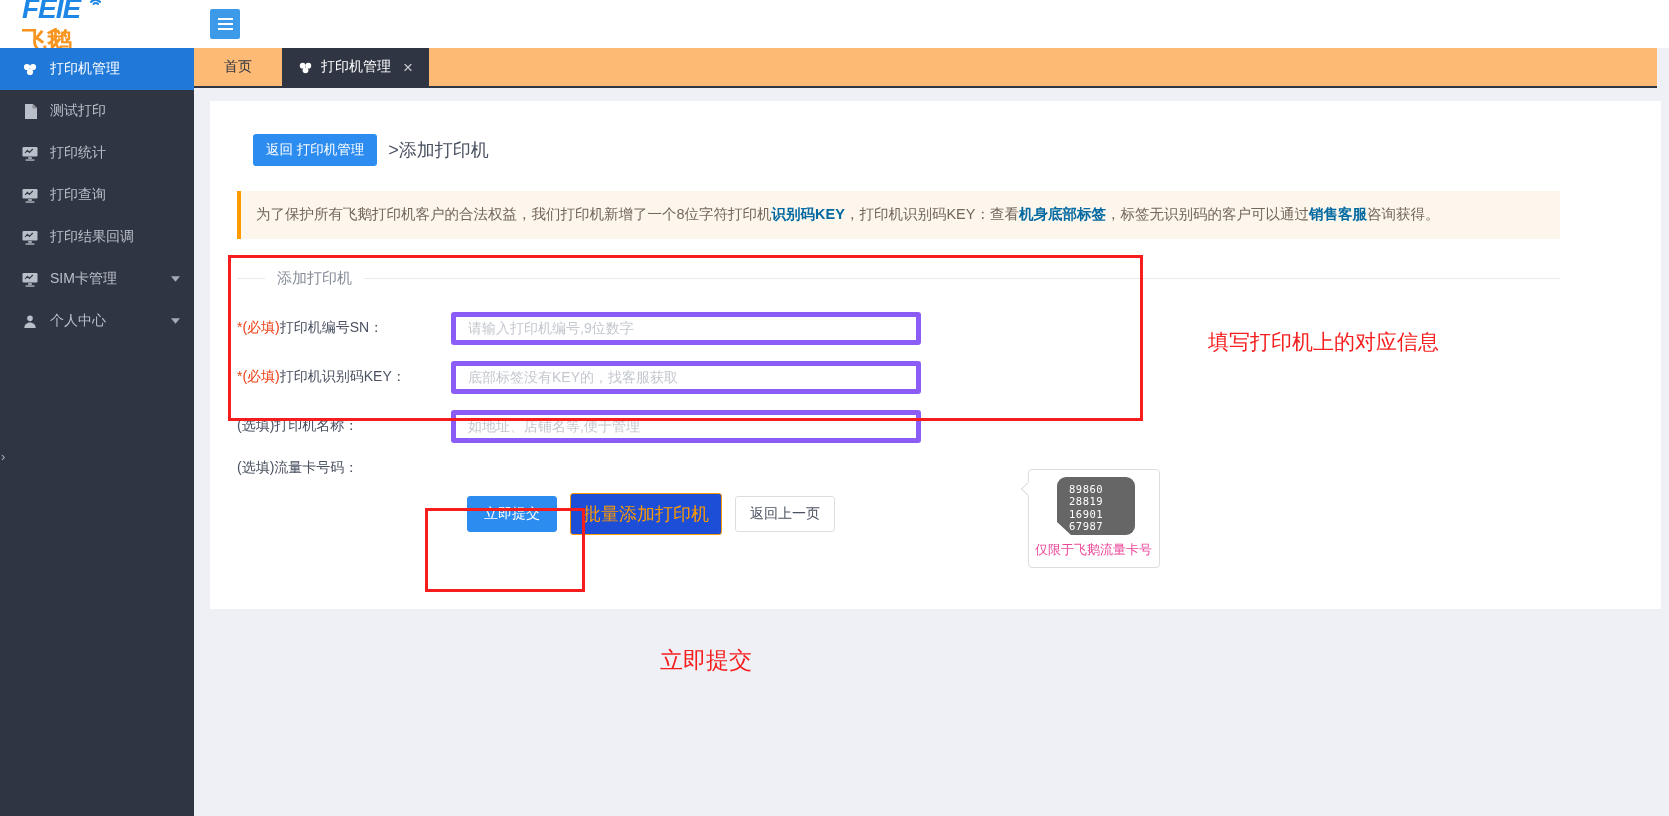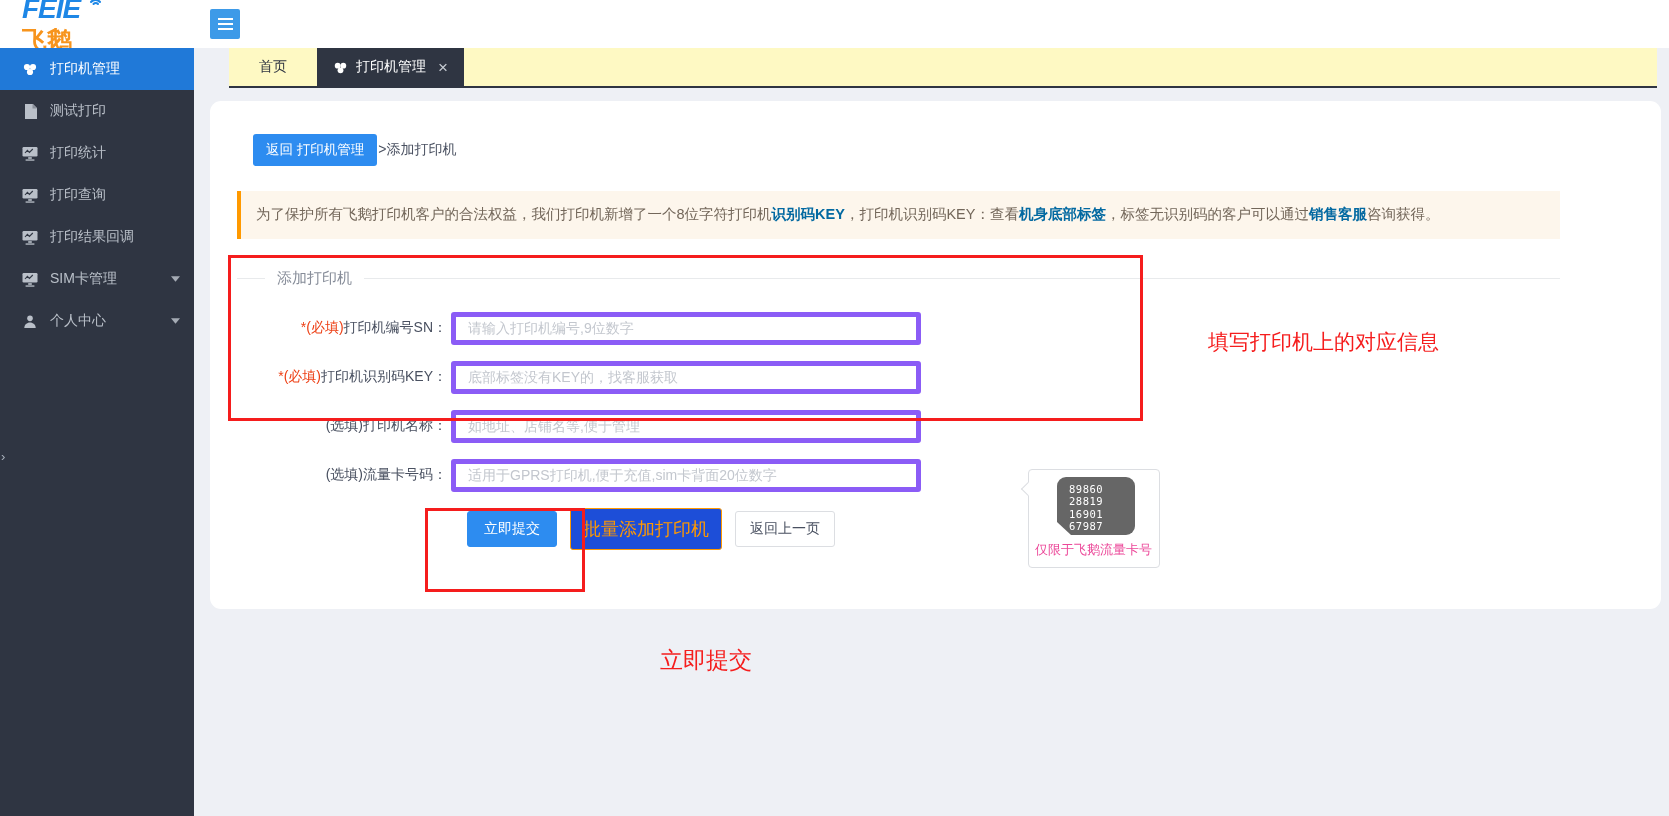--- a/index.html
+++ b/index.html
@@ -17,42 +17,42 @@
 
   
   .sidebar { position:absolute; top:48px; left:0; bottom:0; width:194px; background:#2f3542; z-index:3; }
   .side-item { height:42px; display:flex; align-items:center; padding:0 14px 0 22px; color:#bac0c9; font-size:14px; cursor:pointer; }
   .side-item .ico { width:16px; display:inline-flex; justify-content:center; margin-right:12px; flex:none; }
   .side-item.active { background:#2079d8; color:#fff; }
   .side-caret { margin-left:auto; opacity:.85; }
   .collapse-handle { position:absolute; left:0; top:400px; color:#aab2bd; font-size:13px; cursor:pointer; line-height:1; padding:2px 1px; }
 
   
-  .tabbar { position:absolute; top:48px; left:194px; right:12px; height:40px; background:#fef9c3; border-bottom:2px solid #2f3542; display:flex; z-index:2;margin-left:35px; }
+  .tabbar { position:absolute; top:48px; left:194px; right:12px; height:40px; background:#fdba74; border-bottom:2px solid #2f3542; display:flex; z-index:2; }
   .tab { display:flex; align-items:center; padding:0 30px; font-size:14px; color:#2f3542; cursor:pointer; height:38px; }
   .tab.active { background:#2f3542; color:#fff; padding:0 16px; gap:8px; }
   .tab-close { color:#c6cbd2; font-size:17px; margin-left:4px; cursor:pointer; line-height:1; }
 
   
   .content { position:absolute; top:88px; left:194px; right:0; bottom:0; padding:13px 8px 0 16px; }
-  .panel { background:#fff; min-height:508px; padding:33px 0 40px 27px; position:relative;border-radius:11px; }
+  .panel { background:#fff; min-height:508px; padding:33px 0 40px 27px; position:relative; }
 
   .back-row { display:flex; align-items:center; margin-left:16px; }
   .back-btn { background:#2d8cf0; color:#fff; border:none; border-radius:3px; font-size:13.5px; padding:7px 13px; cursor:pointer; }
-  .crumb { font-size:14px; color:#495060; margin-left:1px; }
+  .crumb { font-size:18px; color:#495060; margin-left:11px; }
 
   .inner { width:1323px; margin-top:25px; }
   .notice { background:#fdf6ec; border-left:4px solid #ff9900; padding:13px 15px; font-size:14.5px; color:#73675a; line-height:1.5; }
   .notice .hl { color:#0369a1; font-weight:bold; }
 
   fieldset.add-form { margin-top:30px; padding-top:24px; border:none; border-top:1px solid #e8eaec; position:relative; }
   fieldset.add-form legend { margin-left:28px; padding:0 12px; font-size:15px; color:#878d99; }
 
   .form-row { display:flex; align-items:center; margin-bottom:16px; }
-  .form-label { width:214px; text-align:right; font-size:14px; color:#495060; padding-right:4px; flex:none; }
+  .form-label { width:214px; font-size:14px; color:#495060; padding-right:4px; flex:none; }
   .req { color:#ed3f14; }
   .form-input { width:470px; height:33px; border:5px solid #8b5cf6; border-radius:3px; padding:0 12px; font-size:14px; color:#000000; outline:none; }
   .form-input::placeholder { color:#c3c7ce; }
 
   .btn-row { margin:14px 0 0 230px; display:flex; align-items:center; gap:13px; }
   .btn-submit { background:#2d8cf0; color:#fff; border:1px solid #2d8cf0; border-radius:3px; font-size:14px; padding:8px 16px; cursor:pointer; }
   .btn-batch { background:#1d4ed8; color:#ff9900; border:1px solid #ff9900; border-radius:3px; font-size:18px; padding:8px 12px; cursor:pointer; }
   .btn-back { background:#fff; color:#495060; border:1px solid #dcdee2; border-radius:3px; font-size:14px; padding:8px 14px; cursor:pointer; }
 
   
@@ -223,21 +223,20 @@
             <input class="form-input" type="text" placeholder="底部标签没有KEY的，找客服获取" style="">
           </div>
 
           <div class="form-row">
             <label class="form-label"><span>(选填)打印机名称：</span></label>
             <input class="form-input" type="text" placeholder="如地址、店铺名等,便于管理" style="">
           </div>
 
           <div class="form-row">
             <label class="form-label"><span>(选填)流量卡号码：</span></label>
-            <input class="form-input" type="text" placeholder="适用于GPRS打印机,便于充值,sim卡背面20位数字" style="">
           </div>
 
           <div class="btn-row">
             <button class="btn-submit">立即提交</button>
             <button class="btn-batch">批量添加打印机</button>
             <button class="btn-back">返回上一页</button>
           </div>
         </fieldset>
       </div>
 

